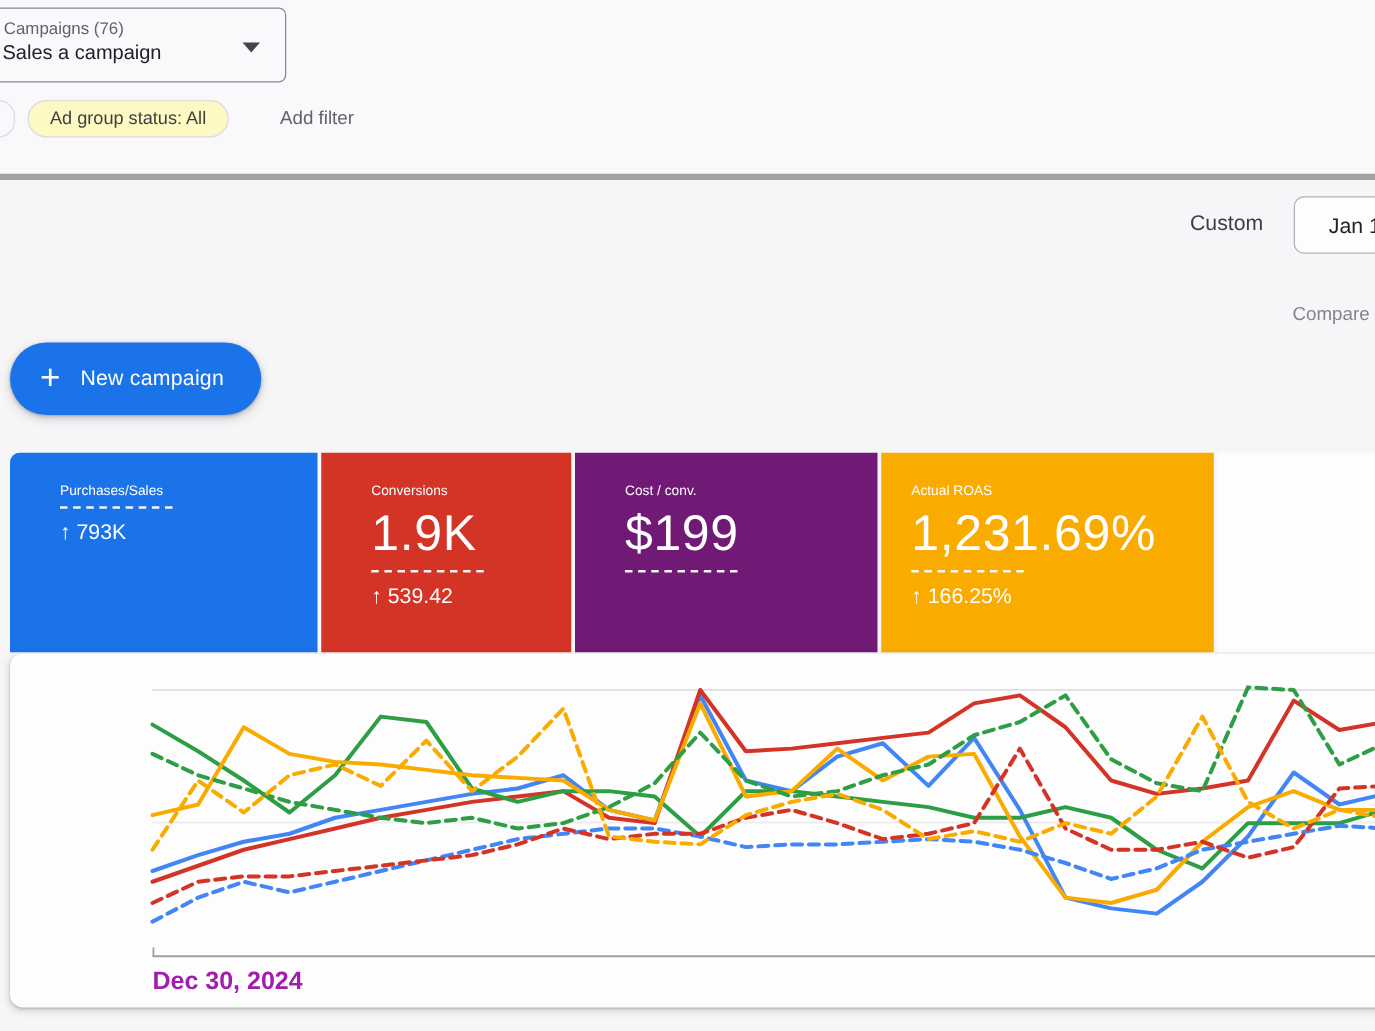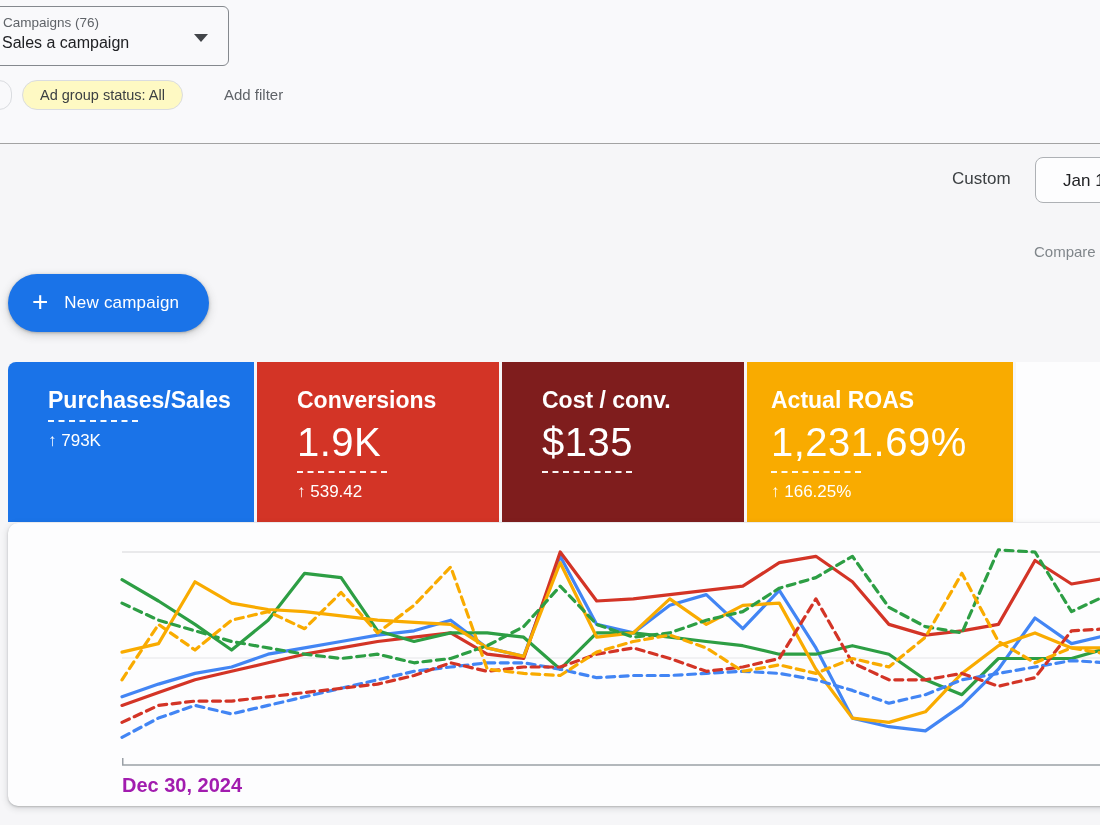--- a/index.html
+++ b/index.html
@@ -2,21 +2,21 @@
 <html><head>
 <meta charset="utf-8">
 <style>
   * { margin:0; padding:0; box-sizing:border-box; }
   html,body { width:1100px; height:825px; overflow:hidden;
     font-family:"Liberation Sans", sans-serif; background:#f6f6f8; }
   .stage { position:relative; width:1100px; height:825px; }
 
   
   .top-strip { position:absolute; left:0; top:0; width:1100px; height:144px;
-    background:#f9f9fb; border-bottom:1px solid #a3a3a3; }
+    background:#f9f9fb; border-bottom:5px solid #a3a3a3; }
 
   .selector-box { position:absolute; left:-16px; top:6px; width:245px; height:60px;
     border:1px solid #85898e; border-radius:6px; background:#f9f9fb; cursor:pointer; }
   .selector-label { position:absolute; left:18px; top:8px; font-size:13.5px; color:#5f6368; }
   .selector-value { position:absolute; left:17px; top:27px; font-size:16px; font-weight:500; color:#202124; }
   .selector-caret { position:absolute; right:20px; top:27px; width:0; height:0;
     border-left:7px solid transparent; border-right:7px solid transparent; border-top:8px solid #424549; }
 
   .chip-partial { position:absolute; left:-14px; top:80px; width:26px; height:30px;
     border:1px solid #dadce0; border-radius:15px; background:#f9f9fb; }
@@ -35,21 +35,21 @@
   .new-campaign { position:absolute; left:8px; top:274px; height:58px; padding:0 30px 0 24px;
     background:#1a73e8; border:none; border-radius:29px; display:flex; align-items:center; gap:16px;
     color:#fff; cursor:pointer; box-shadow:0 1px 3px rgba(60,64,67,.35), 0 3px 8px 1px rgba(60,64,67,.18); }
   .plus-glyph { font-size:28px; font-weight:300; line-height:1; margin-top:-3px; }
   .new-campaign-label { font-size:17px; font-weight:500; letter-spacing:.2px; }
 
   
   .cards-row { position:absolute; left:8px; top:362px; display:flex; gap:3px; height:160px;
     border-radius:8px 0 0 0; overflow:hidden; }
   .card { position:relative; height:160px; padding:25px 20px 0 40px; color:#fff; cursor:pointer; }
-  .card-title { font-size:23px; font-weight:700; }
+  .card-title { font-size:11px; font-weight:400; }
   .card-value { font-size:40px; font-weight:400; margin-top:6px; letter-spacing:.5px; }
   .card-dash { width:fit-content; border-bottom:2px dashed rgba(255,255,255,.95);
     padding-top:6px; margin-bottom:9px; min-width:90px; }
   .card-delta { font-size:17px; }
   .card-white { width:160px; background:#fdfdfe; cursor:default; }
 
   
   .chart-card { position:absolute; left:8px; top:523px; width:1200px; height:283px;
     background:#fdfdfe; border-radius:10px; box-shadow:0 1px 2px rgba(60,64,67,.28), 0 2px 6px 1px rgba(60,64,67,.14); }
   .chart-svg { position:absolute; left:114px; top:0px; width:986px; height:244px; overflow:visible; }
@@ -83,29 +83,29 @@
     <span class="plus-glyph">+</span>
     <span class="new-campaign-label">New campaign</span>
   </button>
 
   <div class="cards-row">
     <div class="card" style="width: 246px; background: rgb(26, 115, 232);">
       <div class="card-title">Purchases/Sales</div>
       <div class="card-dash"></div>
       <div class="card-delta"><span>↑</span> <span>793K</span></div>
     </div>
-    <div class="card" style="width: 242px; background: rgb(211, 52, 38);">
+    <div class="card" style="width: 200px; background: rgb(211, 52, 38);">
       <div class="card-title">Conversions</div>
       <div class="card-value">1.9K</div>
       <div class="card-dash"></div>
       <div class="card-delta"><span>↑</span> <span>539.42</span></div>
     </div>
-    <div class="card" style="width: 242px; background: #7f1d1d;">
+    <div class="card" style="width: 242px; background: #701a75;">
       <div class="card-title">Cost / conv.</div>
-      <div class="card-value">$135</div>
+      <div class="card-value">$199</div>
       <div class="card-dash"></div>
     </div>
     <div class="card" style="width: 266px; background: rgb(249, 171, 0); padding-left: 24px;">
       <div class="card-title">Actual ROAS</div>
       <div class="card-value">1,231.69%</div>
       <div class="card-dash"></div>
       <div class="card-delta"><span>↑</span> <span>166.25%</span></div>
     </div>
     <div class="card card-white"></div>
   </div>

